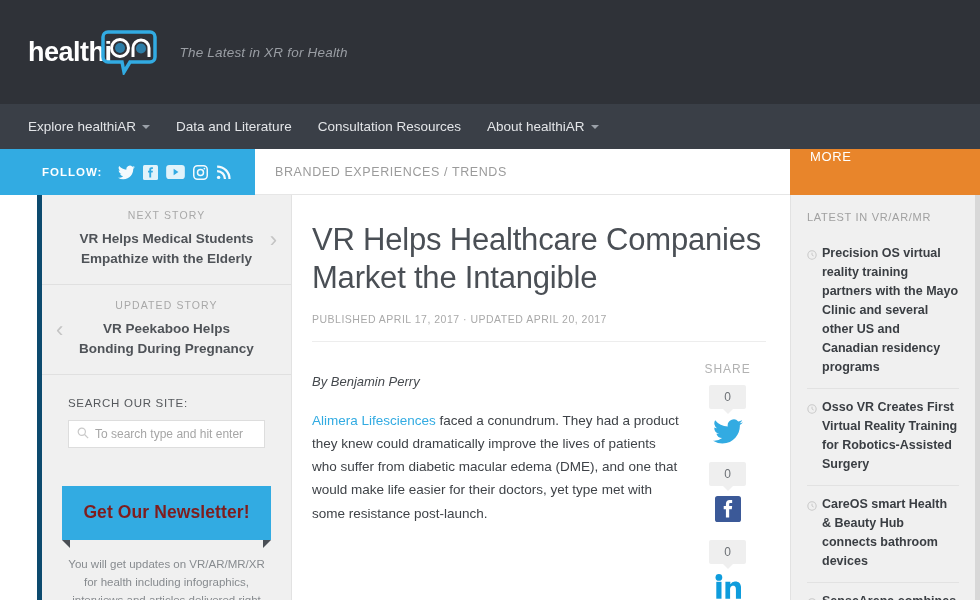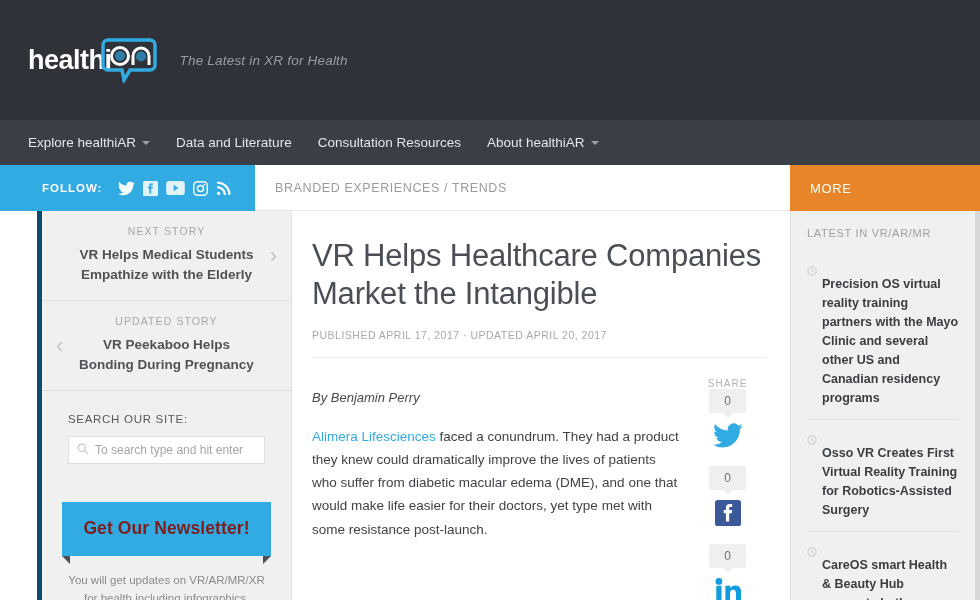--- a/index.html
+++ b/index.html
@@ -6,21 +6,21 @@
   html, body {
     width: 980px; height: 600px;
     overflow: hidden;
     font-family: "Liberation Sans", sans-serif;
     background: #ffffff;
   }
   .page { position: relative; width: 980px; height: 600px; overflow: hidden; }
 
   
   .site-header {
-    height: 120px; background: #2f3238;
+    height: 104px; background: #2f3238;
     display: flex; align-items: center; padding-left: 28px;
   }
   .logo-wrap { display: flex; align-items: center; }
   .logo {
     position: relative;
     font-size: 27px; font-weight: bold; letter-spacing: -0.5px;
     color: #ffffff; line-height: 1;
     display: flex; align-items: center;
   }
   .logo .logo-ar-box {
@@ -62,21 +62,21 @@
   .social-icons svg { display: block; fill: #ffffff; opacity: .95; cursor: pointer; }
   .breadcrumb-box {
     flex: 1; background: #ffffff; border-bottom: 1px solid #e6e6e6;
     display: flex; align-items: center; padding-left: 20px;
   }
   .breadcrumb {
     color: #9b9b9b; font-size: 12.5px; letter-spacing: .6px; cursor: pointer;
   }
   .more-box {
     width: 190px; background: #e8852b;
-    display: flex; align-items: center; padding-left: 20px; cursor: pointer;
+    display: flex; align-items: flex-start; padding-left: 20px; cursor: pointer;
   }
   .more-label { color: #ffffff; font-size: 13px; letter-spacing: .6px; }
 
   
   .body-row { display: flex; height: 420px; }
 
   
   .left-sidebar {
     width: 255px; background: #f0f0f0;
     border-right: 1px solid #e2e2e2; border-left: 5px solid #0c4a6e;
@@ -168,21 +168,21 @@
     color: #3f4348; font-size: 13.5px; line-height: 1.72; margin-top: 20px;
   }
   .inline-link { color: #32abe2; text-decoration: none; cursor: pointer; }
 
   
   .share-rail {
     width: 90px; margin-left: 10px; display: flex;
     flex-direction: column; align-items: center; padding-top: 4px;
   }
   .share-label {
-    color: #b2b2b2; font-size: 10px; letter-spacing: 1px; 
+    color: #b2b2b2; font-size: 12px; letter-spacing: 1px; margin-bottom: 9px;
   }
   .share-item { display: flex; flex-direction: column; align-items: center; }
   .share-bubble {
     position: relative; background: #efefef; color: #6d7176;
     font-size: 12px; padding: 5px 15px; margin-bottom: 10px;
     border-radius: 2px; cursor: pointer;
   }
   .share-bubble:after {
     content: ""; position: absolute; left: 50%; margin-left: -5px; bottom: -5px;
     width: 0; height: 0;
@@ -200,21 +200,21 @@
   .latest-label {
     color: #a0a0a0; font-size: 11px; letter-spacing: .7px; margin-bottom: 12px;
   }
   .latest-item {
     padding: 9px 0 11px 0; border-bottom: 1px solid #e2e2e2;
     display: flex; cursor: pointer;
   }
   .latest-item:last-child { border-bottom: none; }
   .clock-icon { flex: none; margin-right: 5px; margin-top: 2px; opacity: .45; }
   .latest-title {
-    color: #3a3e43; font-size: 12.5px; line-height: 1.52; font-weight: bold; margin-top: 15px;
+    color: #3a3e43; font-size: 12.5px; line-height: 1.52; font-weight: bold;
   }
 </style>
 </head>
 <body>
 
 <div class="page">
 
   <div class="site-header">
     <div class="logo-wrap">
       <div class="logo">

